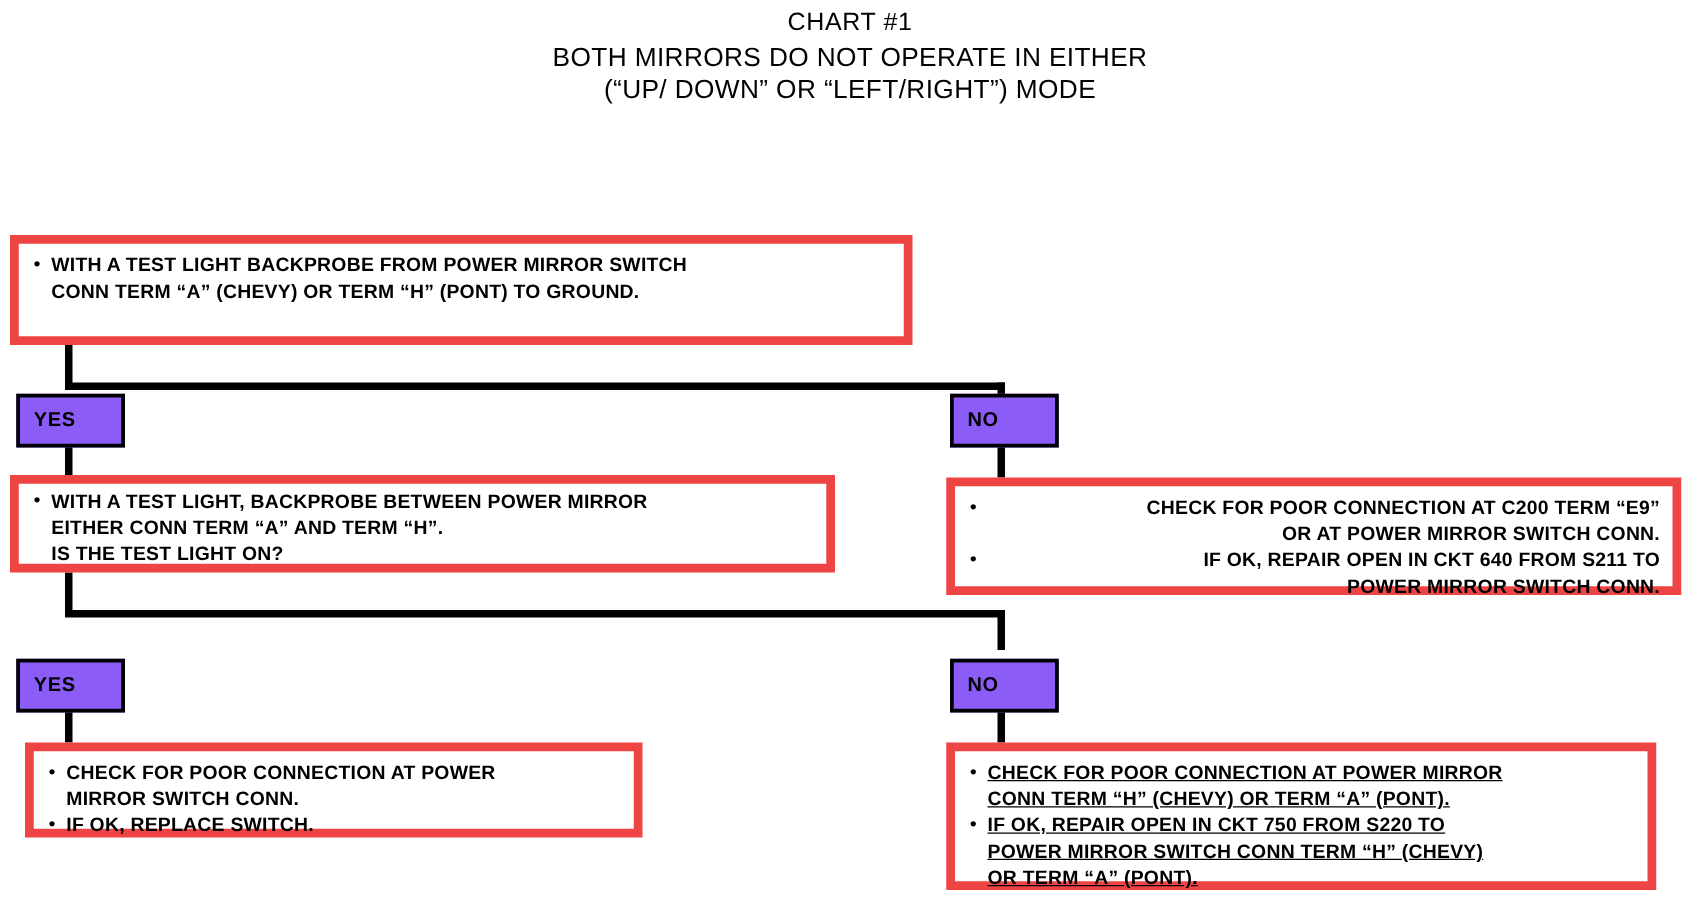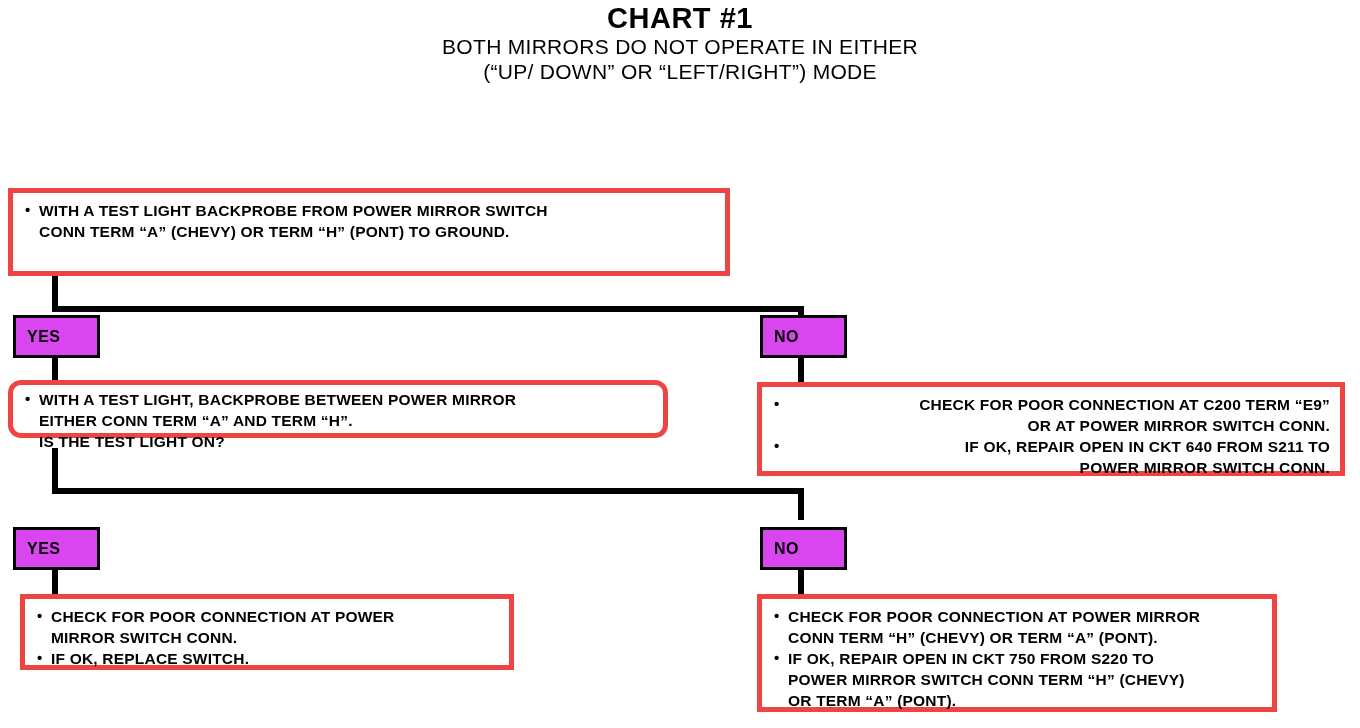--- a/index.html
+++ b/index.html
@@ -18,38 +18,38 @@
 
   
   #title-block {
     position: absolute;
     top: 2px;
     left: 0;
     width: 1360px;
     text-align: center;
   }
   #chart-title {
-    font-size: 29px;
-    font-weight: bold;
+    font-size: 20px;
+    font-weight: normal;
     letter-spacing: 0.5px;
     line-height: 32px;
     margin: 0;
   }
   .subtitle-line {
     font-size: 21px;
     font-weight: normal;
     letter-spacing: 0.3px;
     line-height: 25px;
   }
 
   
   .flow-box {
     position: absolute;
     box-sizing: border-box;
-    border: 5px solid #ef4444;
+    border: 7px solid #ef4444;
     background: #fff;
     padding: 7px 10px 7px 12px;
     z-index: 3;
   }
   .bullet-line {
     font-size: 15.5px;
     font-weight: bold;
     line-height: 21px;
     letter-spacing: 0.2px;
     white-space: nowrap;
@@ -62,21 +62,21 @@
     left: 0;
     top: -1px;
     font-size: 15px;
   }
 
   
   .label-box {
     position: absolute;
     box-sizing: border-box;
     border: 3px solid #000;
-    background: #d946ef;
+    background: #8b5cf6;
     font-size: 16px;
     font-weight: bold;
     letter-spacing: 0.5px;
     display: flex;
     align-items: center;
     padding-left: 11px;
     z-index: 3;
   }
 
   
@@ -123,38 +123,38 @@
 </div>
 
 <div class="conn-v" style="left:52px;  top:567px; height:28px;"></div>
 <div class="conn-v" style="left:798px; top:567px; height:28px;"></div>
 
 <div class="flow-box" style="left:8px; top:188px; width:722px; height:88px;">
   <div class="bullet-line bulleted">WITH A TEST LIGHT BACKPROBE  FROM POWER  MIRROR SWITCH</div>
   <div class="bullet-line">CONN TERM “A” (CHEVY) OR TERM “H” (PONT) TO GROUND.</div>
 </div>
 
-<div class="flow-box" style="left:8px; top:380px; width:660px; height:58px; padding-top:4px;border-radius:13px;">
+<div class="flow-box" style="left:8px; top:380px; width:660px; height:78px; padding-top:4px;">
   <div class="bullet-line bulleted">WITH A TEST LIGHT, BACKPROBE BETWEEN POWER MIRROR</div>
   <div class="bullet-line">EITHER CONN TERM “A” AND TERM “H”.</div>
   <div class="bullet-line">IS THE TEST LIGHT ON?</div>
 </div>
 
 <div class="flow-box" style="left:757px; top:382px; width:588px; height:94px;text-align:right;">
   <div class="bullet-line bulleted">CHECK FOR POOR CONNECTION AT C200 TERM “E9”</div>
   <div class="bullet-line">OR AT POWER MIRROR SWITCH CONN.</div>
   <div class="bullet-line bulleted">IF OK, REPAIR OPEN IN CKT 640 FROM S211 TO</div>
   <div class="bullet-line">POWER MIRROR SWITCH CONN.</div>
 </div>
 
 <div class="flow-box" style="left:8px; top:594px; width:494px; height:76px;margin-left:12px;">
   <div class="bullet-line bulleted">CHECK FOR POOR CONNECTION AT POWER</div>
   <div class="bullet-line">MIRROR SWITCH CONN.</div>
   <div class="bullet-line bulleted">IF OK, REPLACE SWITCH.</div>
 </div>
 
-<div class="flow-box" style="left:757px; top:594px; width:520px; height:118px;">
+<div class="flow-box" style="left:757px; top:594px; width:568px; height:118px;text-decoration:underline;">
   <div class="bullet-line bulleted">CHECK FOR POOR CONNECTION AT POWER MIRROR</div>
   <div class="bullet-line">CONN TERM “H” (CHEVY) OR TERM “A” (PONT).</div>
   <div class="bullet-line bulleted">IF OK, REPAIR OPEN IN CKT 750 FROM S220 TO</div>
   <div class="bullet-line">POWER MIRROR SWITCH CONN TERM “H” (CHEVY)</div>
   <div class="bullet-line">OR TERM “A” (PONT).</div>
 </div>
 
 </body></html>

